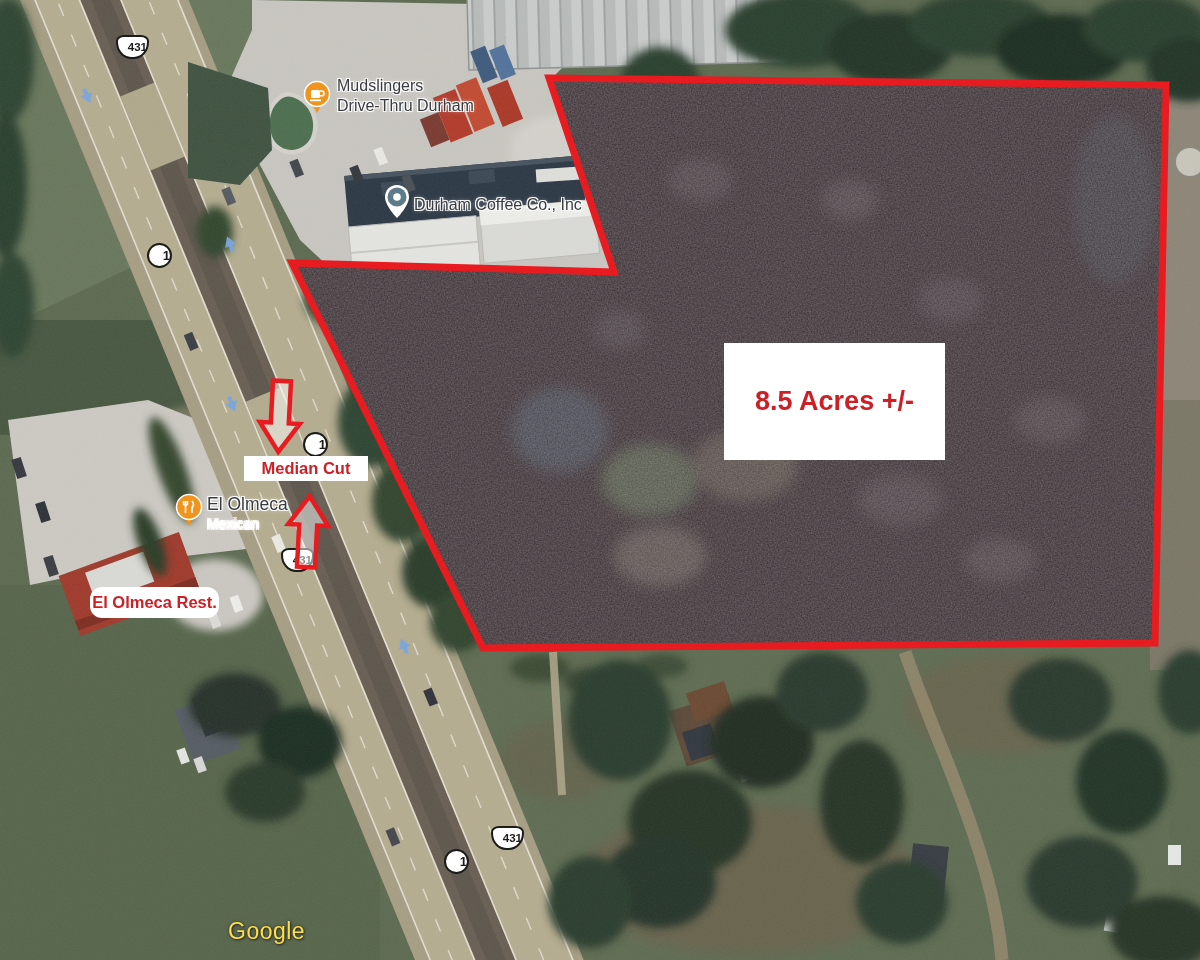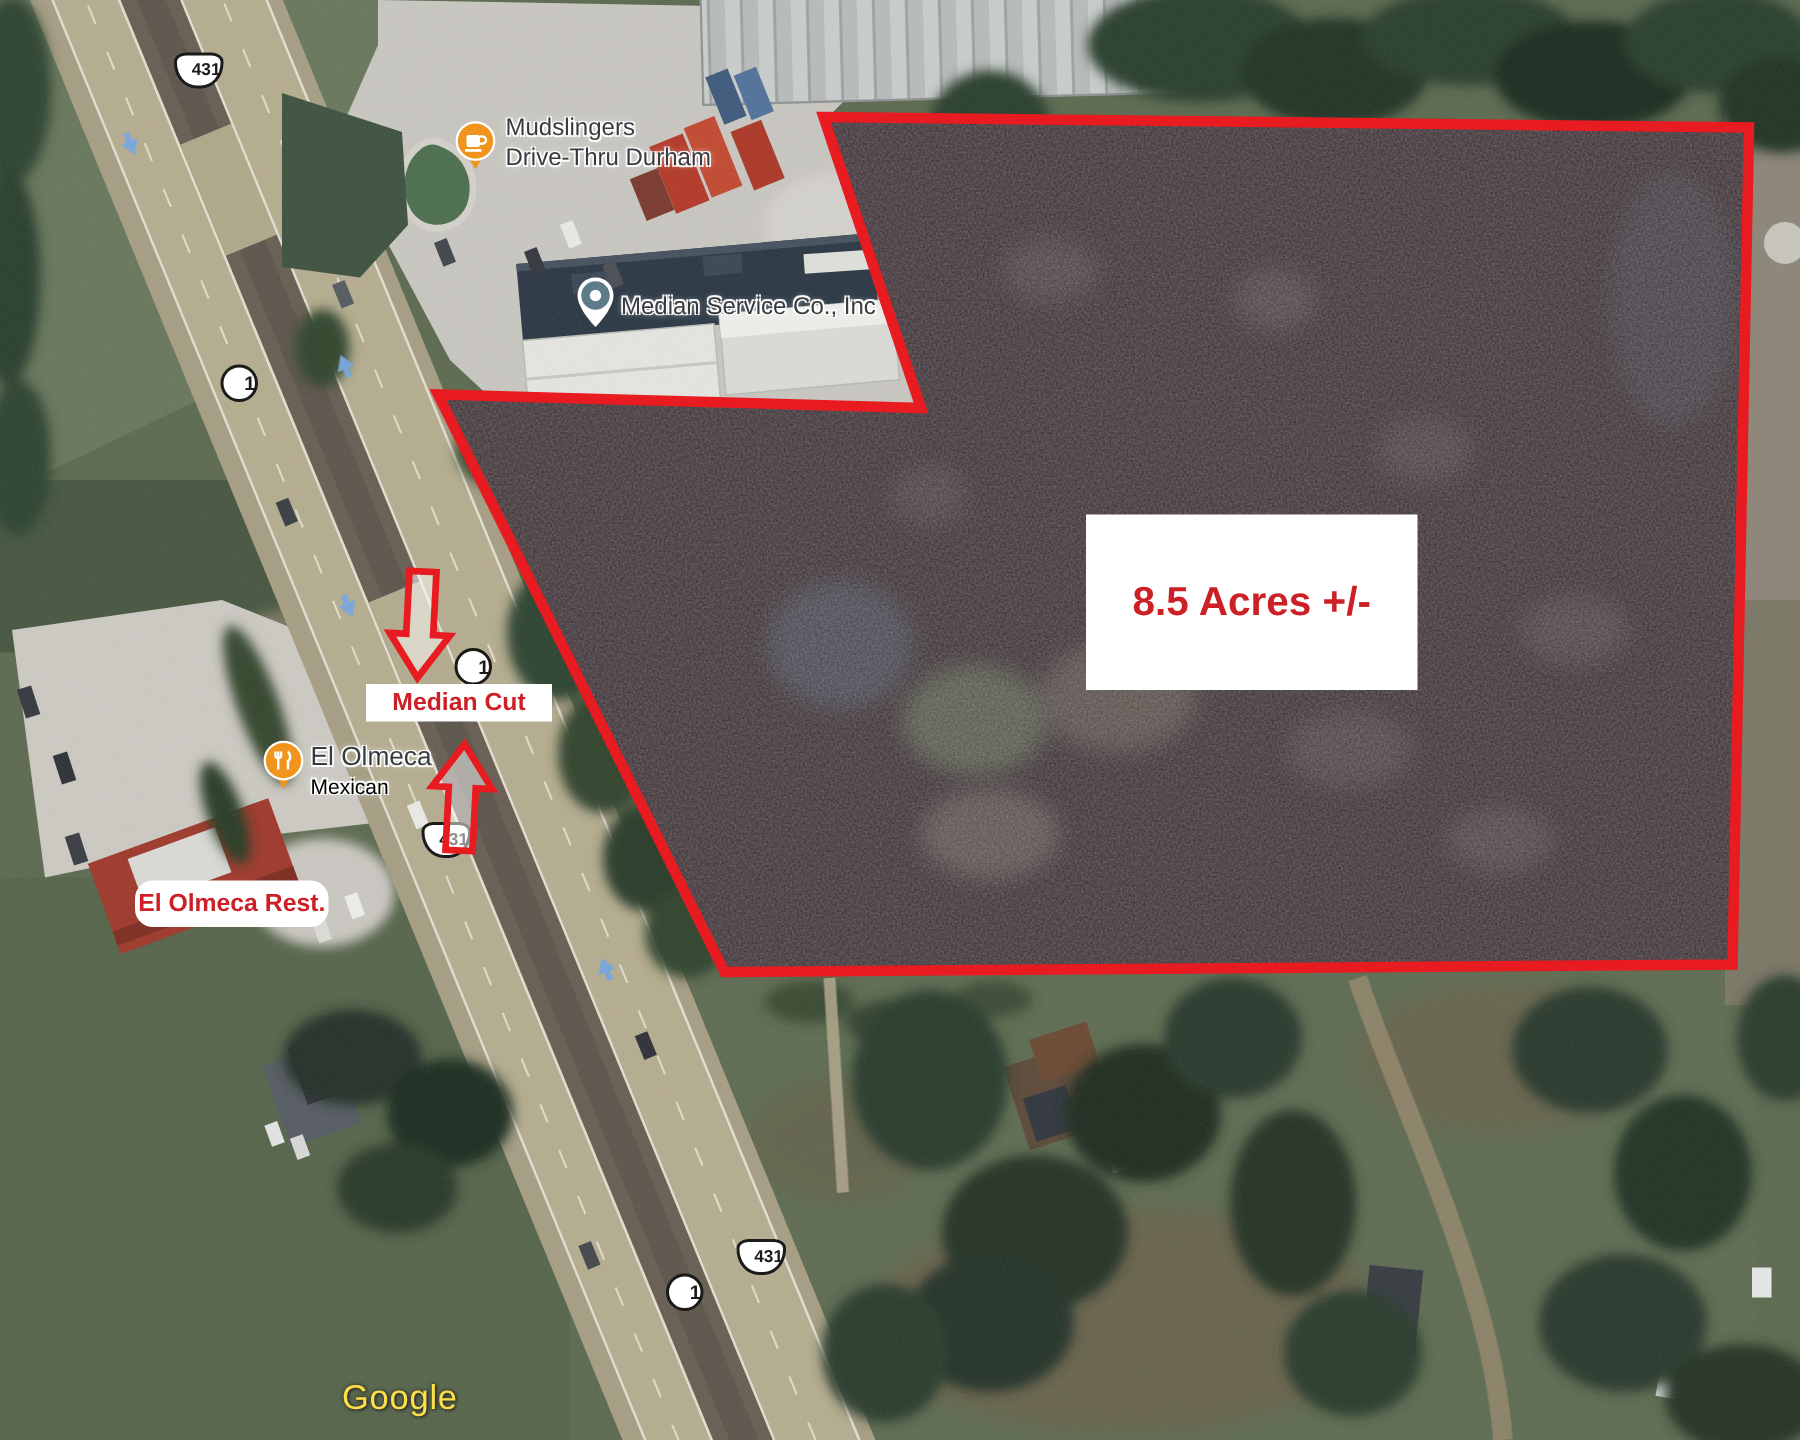--- a/index.html
+++ b/index.html
@@ -10,21 +10,21 @@
   .scene svg.base,.scene svg.overlay{position:absolute;left:0;top:0;}
   svg.overlay{pointer-events:none;}
   
   .poi-label{
     position:absolute;color:#383C40;font-weight:500;white-space:nowrap;
     text-shadow:-1px -1px 0 rgba(255,255,255,.95),1px -1px 0 rgba(255,255,255,.95),
                 -1px 1px 0 rgba(255,255,255,.95),1px 1px 0 rgba(255,255,255,.95),
                 0 0 4px rgba(255,255,255,.85);
     line-height:20px;
   }
-  .poi-sub{font-weight:400;color:#000000;font-size:14px;}
+  .poi-sub{font-weight:400;color:#ffffff;font-size:14px;}
   .poi-icon{position:absolute;width:28px;height:36px;}
   
   .ann-box{
     position:absolute;background:#FFFFFF;color:#CC2026;font-weight:bold;
     display:flex;align-items:center;justify-content:center;white-space:nowrap;
   }
   
   .shield{position:absolute;background:#fff;display:flex;align-items:center;justify-content:flex-end;
     color:#1B1B19;font-weight:bold;box-sizing:border-box;}
   .shield-us{width:33px;height:24px;border:2.5px solid #1B1B19;
@@ -290,21 +290,21 @@
   </div>
 
   <div class="poi-icon" style="left:383px;top:184px;">
     <svg width="28" height="36" viewBox="0 0 28 36">
       <path d="M14 1 C7 1 2 6.5 2 13 C2 22 14 34 14 34 C14 34 26 22 26 13 C26 6.5 21 1 14 1 Z" fill="#fff"></path>
       <circle cx="14" cy="13" r="9.5" fill="#5E7B89"></circle>
       <circle cx="14" cy="13" r="3.8" fill="#fff"></circle>
     </svg>
   </div>
   <div class="poi-label" style="left:414px;top:195px;font-size:16px;">
-    <span>Median Service Co., Inc</span>
+    <span>Durham Coffee Co., Inc</span>
   </div>
 
   <div class="poi-icon" style="left:175px;top:493px;">
     <svg width="28" height="36" viewBox="0 0 28 36">
       <path d="M9 24 L14 33 L19 24 Z" fill="#F0941E"></path>
       <circle cx="14" cy="14" r="12.5" stroke="#fff" stroke-width="1.5" fill="#F0941E"></circle>
       <path d="M10.5 8 v12 M8.6 8 v4 M12.4 8 v4 M8.6 12 h3.8" stroke="#fff" stroke-width="1.6" fill="none"></path>
       <path d="M17 8 c2 2.2 2 4.8 0 6.5 V20" stroke="#fff" stroke-width="1.7" fill="none"></path>
     </svg>
   </div>

